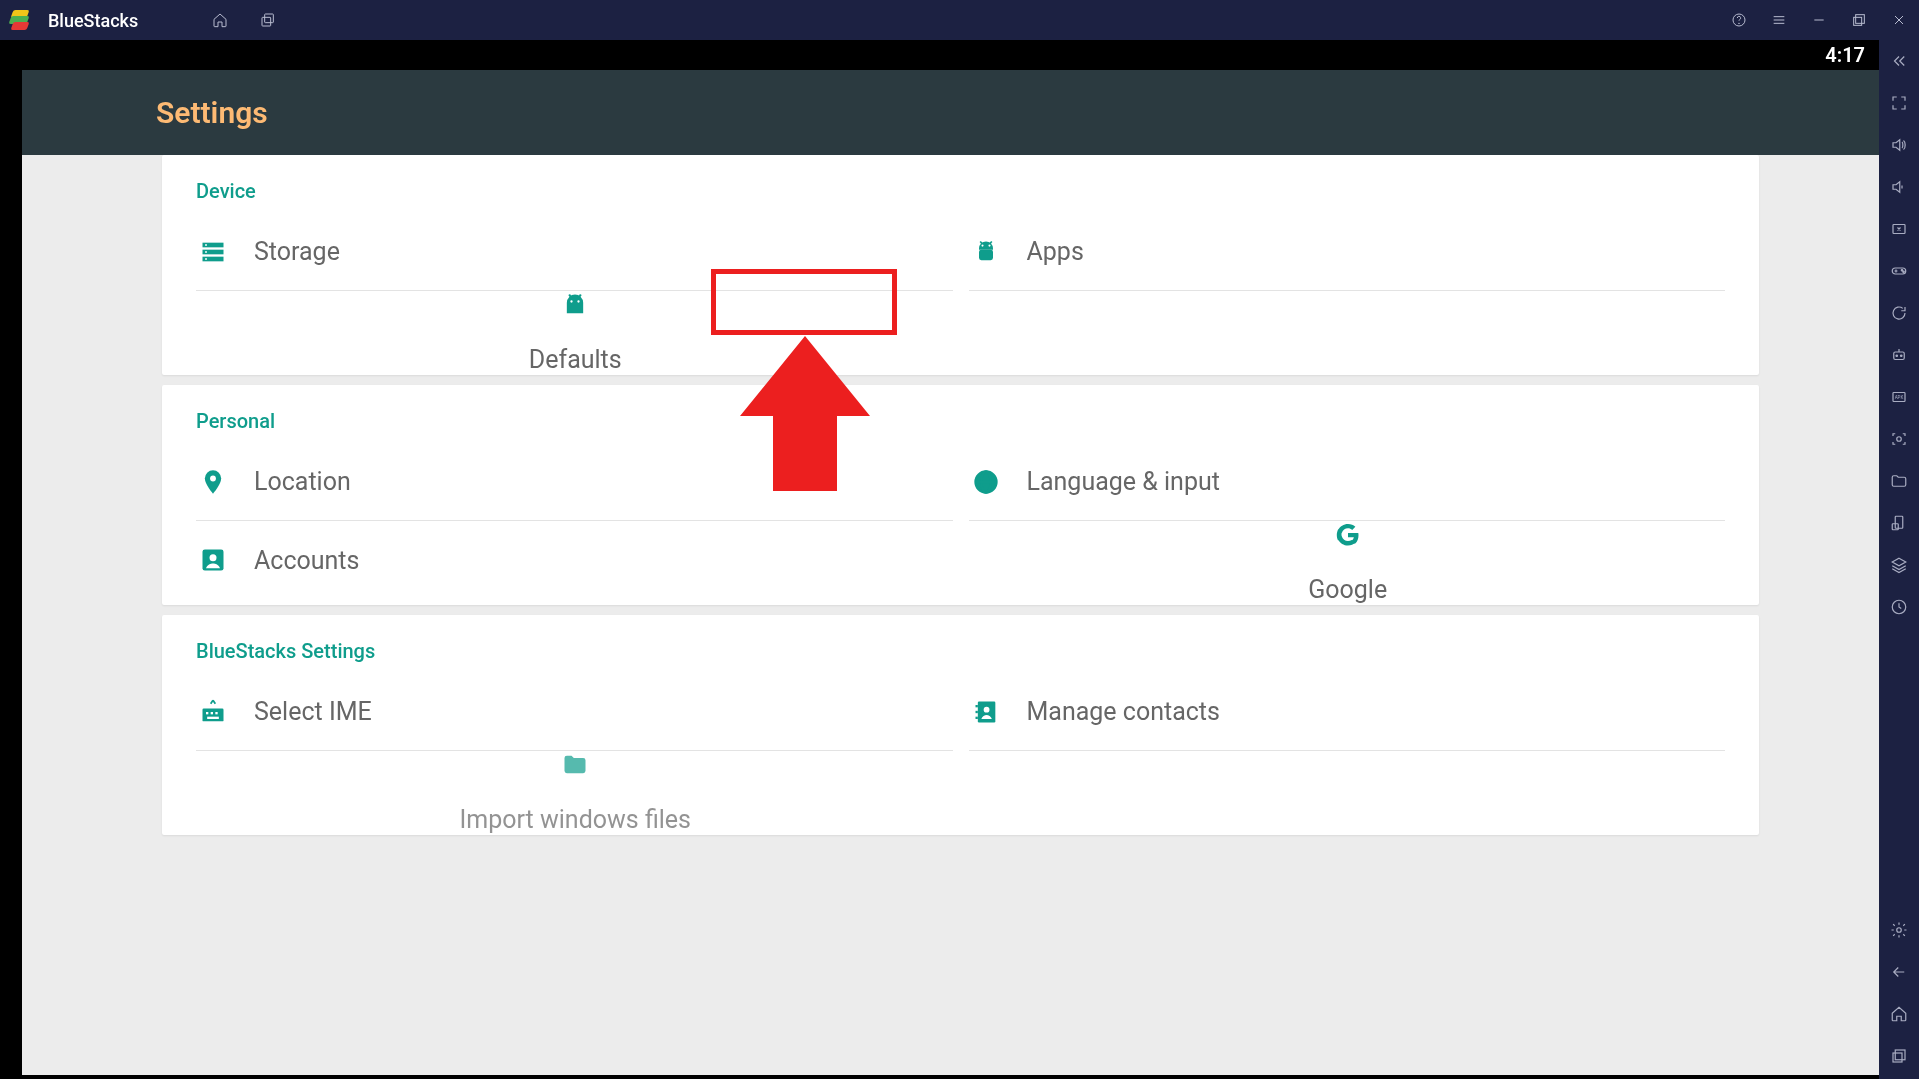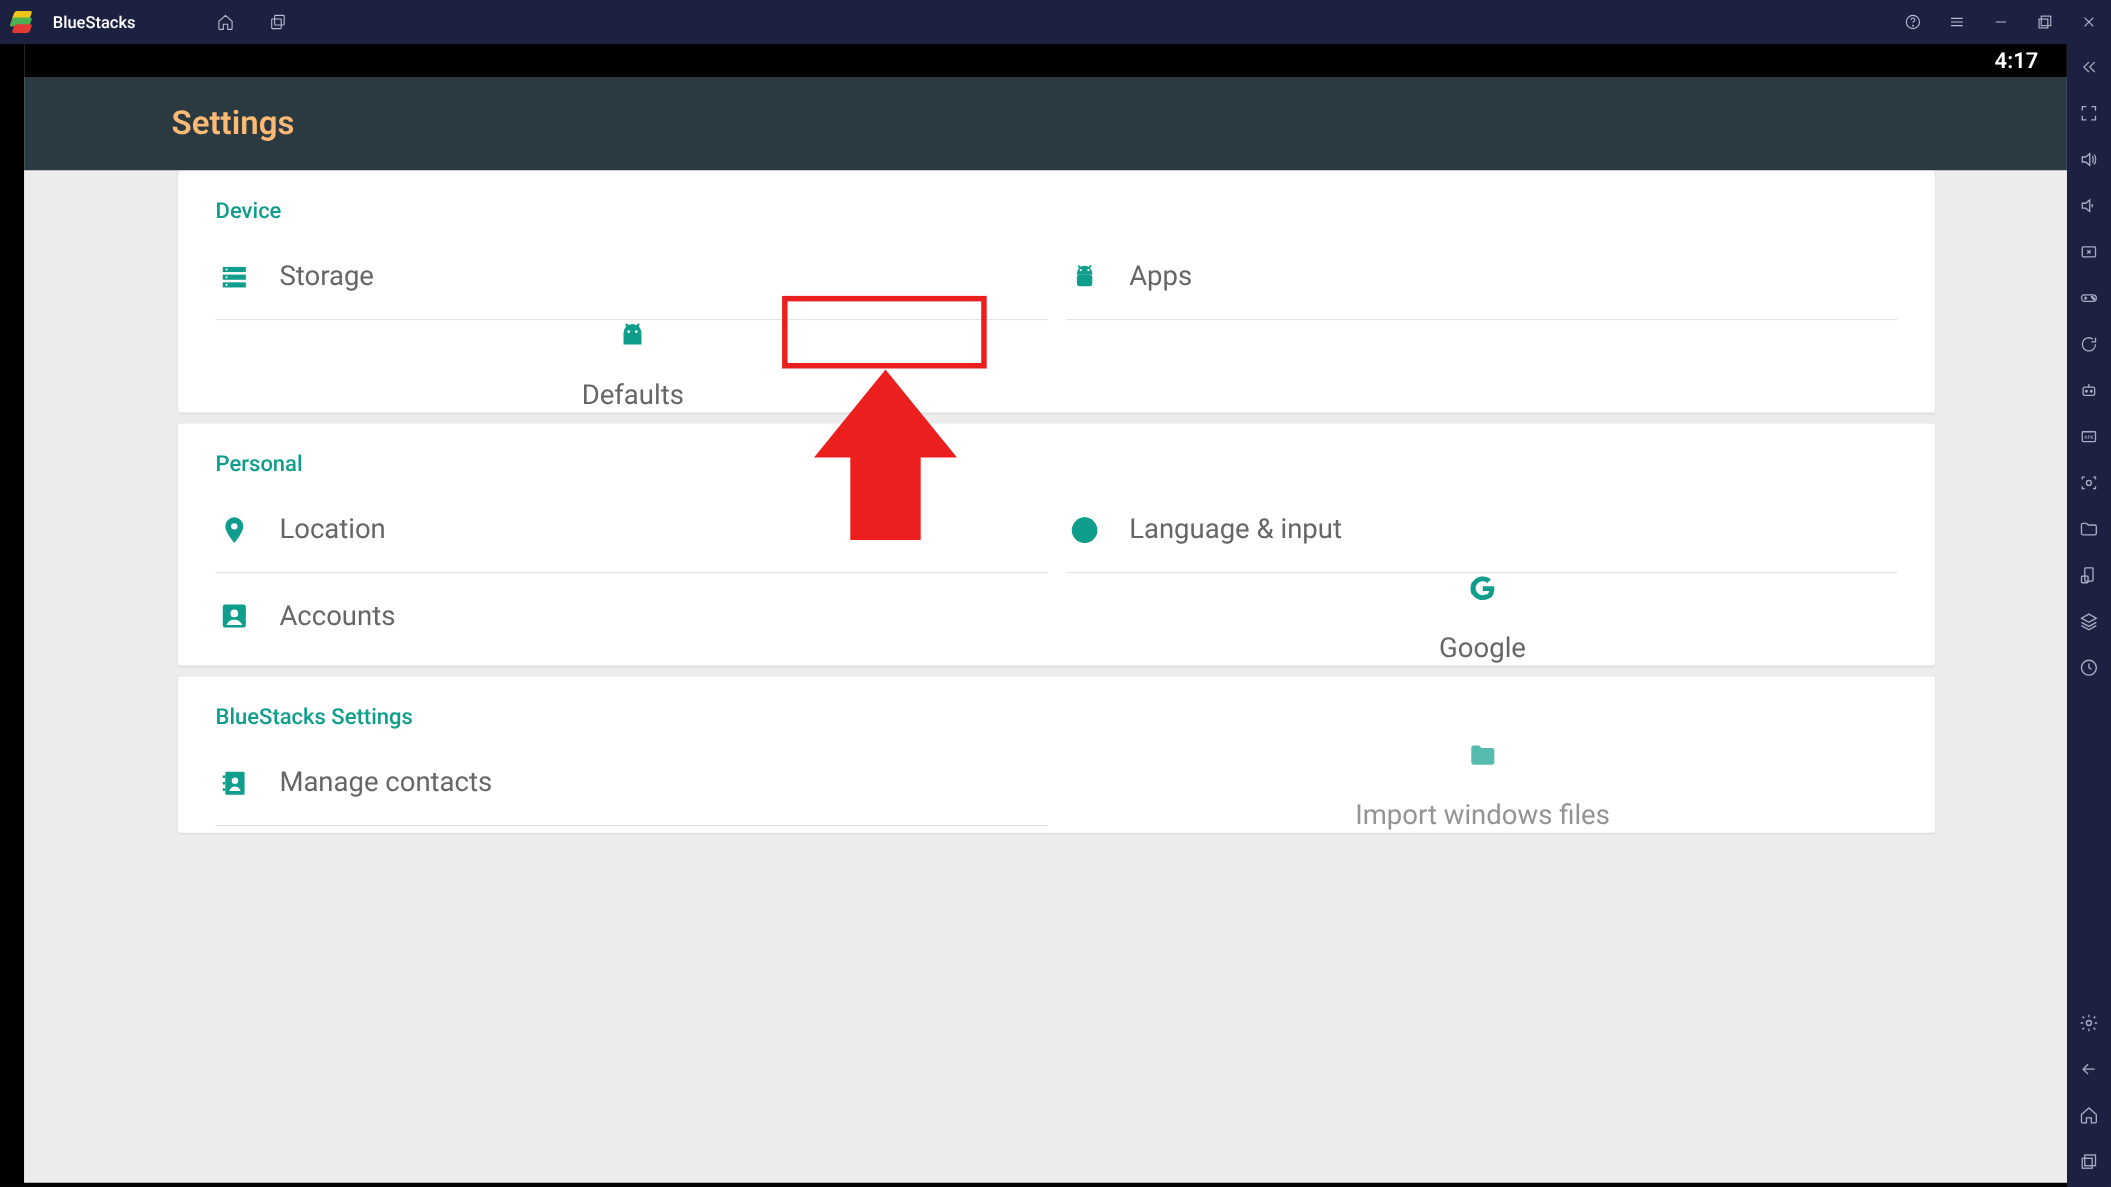--- a/index.html
+++ b/index.html
@@ -28,21 +28,21 @@
   }
   .logo {
     width: 24px;
     height: 24px;
     position: relative;
     margin-right: 4px;
   }
   .logo-top { position:absolute; top:2px; left:4px; width:16px; height:8px; background:#f0c419; transform: skewX(-20deg); border-radius:2px;}
   .logo-mid { position:absolute; top:8px; left:2px; width:18px; height:8px; background:#4caf50; transform: skewX(-20deg); border-radius:2px;}
   .logo-bot { position:absolute; top:14px; left:4px; width:16px; height:8px; background:#e53935; transform: skewX(-20deg); border-radius:2px;}
-  .app-name { font-size: 15px; font-weight: 500; margin-right: 60px; }
+  .app-name { font-size: 18px; font-weight: 500; margin-right: 60px; }
   .tb-icon {
     width: 20px; height: 20px; display:flex; align-items:center; justify-content:center;
     color: #b8bcd0; cursor: pointer; font-size: 14px;
   }
   .tb-icon svg { width: 16px; height: 16px; stroke: #b8bcd0; fill: none; stroke-width: 1.5; }
   .tb-icons-left { display:flex; gap: 28px; align-items:center; }
   .titlebar-right { margin-left:auto; display:flex; gap: 16px; align-items:center; }
   .titlebar-right .tb-icon { width: 24px; height: 24px; }
 
   
@@ -67,21 +67,21 @@
     flex-direction:column;
   }
 
   
   .status-bar {
     height: 30px;
     background: #000;
     display:flex;
     align-items:center;
     justify-content:flex-end;
-    padding-right: 26px;
+    padding-right: 14px;
     color:#fff;
     font-size: 20px;
     font-weight: 600;
   }
 
   
   .app-header {
     height: 85px;
     background: #2b3a40;
     display:flex;
@@ -336,20 +336,33 @@
             </div>
           </div>
         </div>
 
         <div class="section partialcut">
           <div class="section-title">BlueStacks Settings</div>
           <div class="section-grid">
             <div class="setting-item">
               <span class="setting-icon">
                 <svg viewBox="0 0 24 24">
+                    <path d="M12 2l2 3M12 2l-2 3" stroke="#0f9d8c" stroke-width="1.5" fill="none"></path>
+                    <rect x="3" y="9" width="18" height="11" rx="1"></rect>
+                    <rect x="6" y="12" width="2" height="2" fill="#fff"></rect>
+                    <rect x="10" y="12" width="2" height="2" fill="#fff"></rect>
+                    <rect x="14" y="12" width="2" height="2" fill="#fff"></rect>
+                    <rect x="7" y="16" width="10" height="2" fill="#fff"></rect>
+                  </svg>
+              </span>
+              <span class="setting-label">Select IME</span>
+            </div>
+            <div class="setting-item">
+              <span class="setting-icon">
+                <svg viewBox="0 0 24 24">
                     <rect x="5" y="3" width="15" height="18" rx="1"></rect>
                     <rect x="3" y="6" width="2" height="2" fill="#0f9d8c"></rect>
                     <rect x="3" y="11" width="2" height="2" fill="#0f9d8c"></rect>
                     <rect x="3" y="16" width="2" height="2" fill="#0f9d8c"></rect>
                     <circle cx="12.5" cy="10" r="2.5" fill="#fff"></circle>
                     <path d="M8 18c.8-2.4 2.8-3.5 4.5-3.5s3.7 1.1 4.5 3.5" fill="#fff"></path>
                   </svg>
               </span>
               <span class="setting-label">Manage contacts</span>
             </div>

